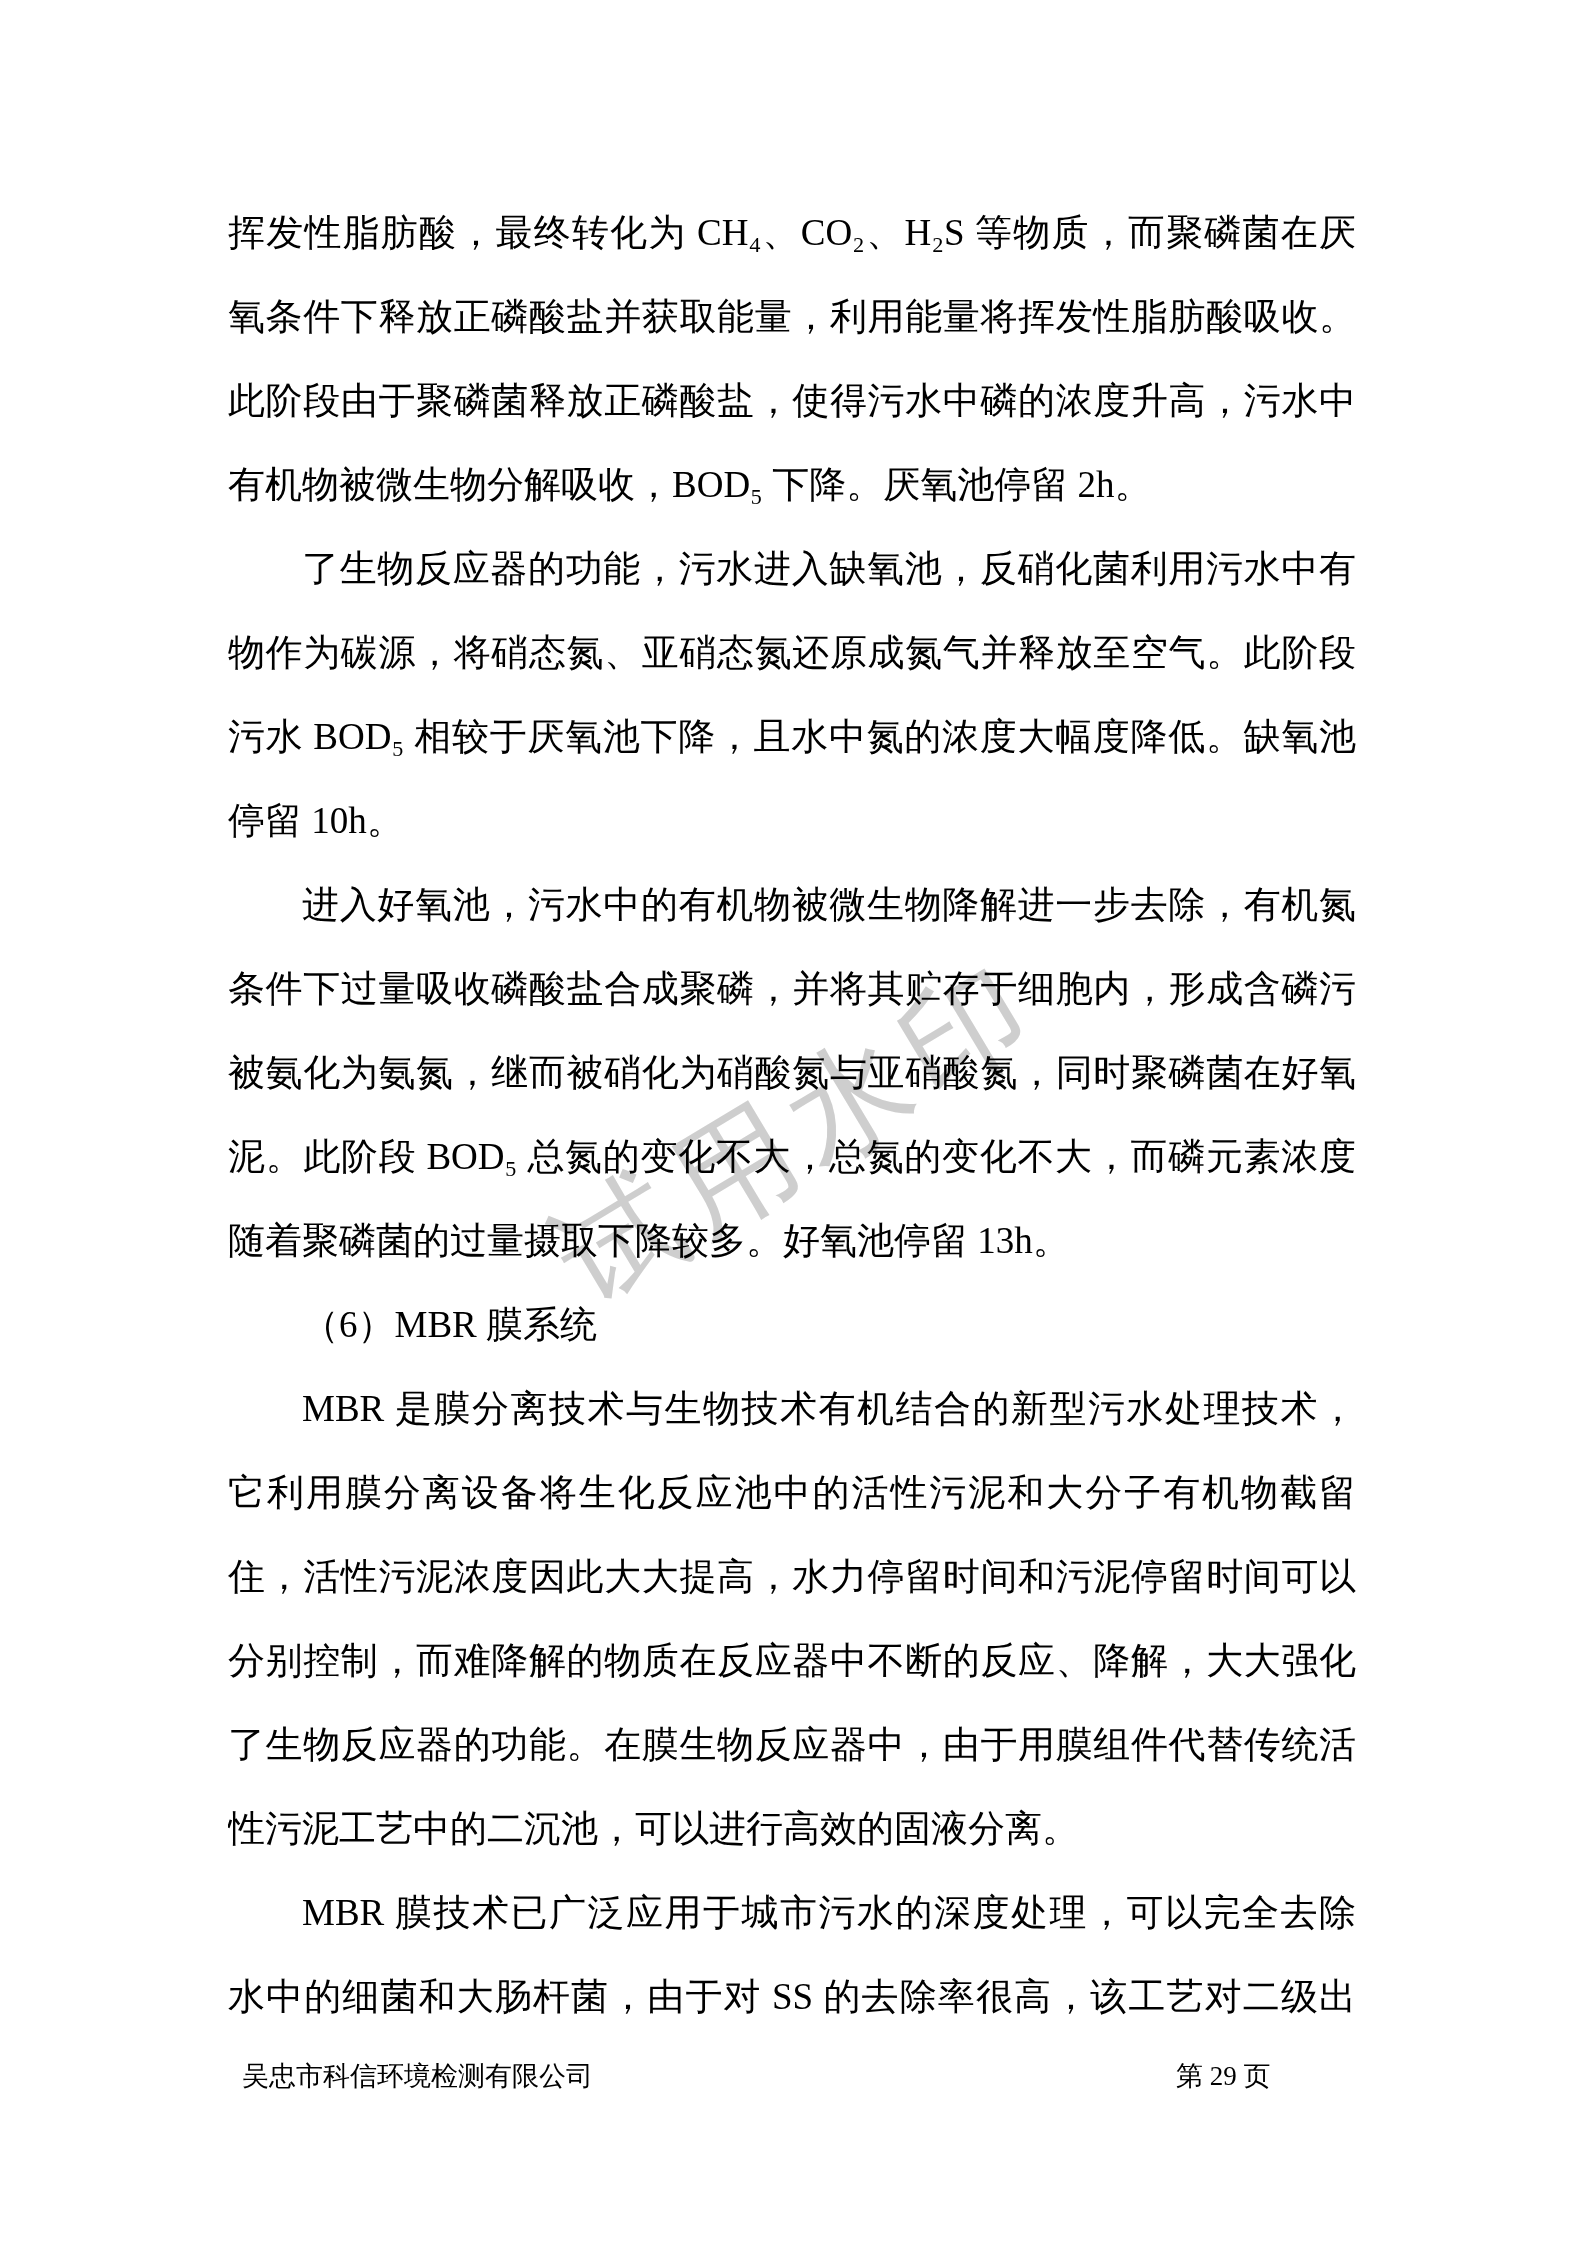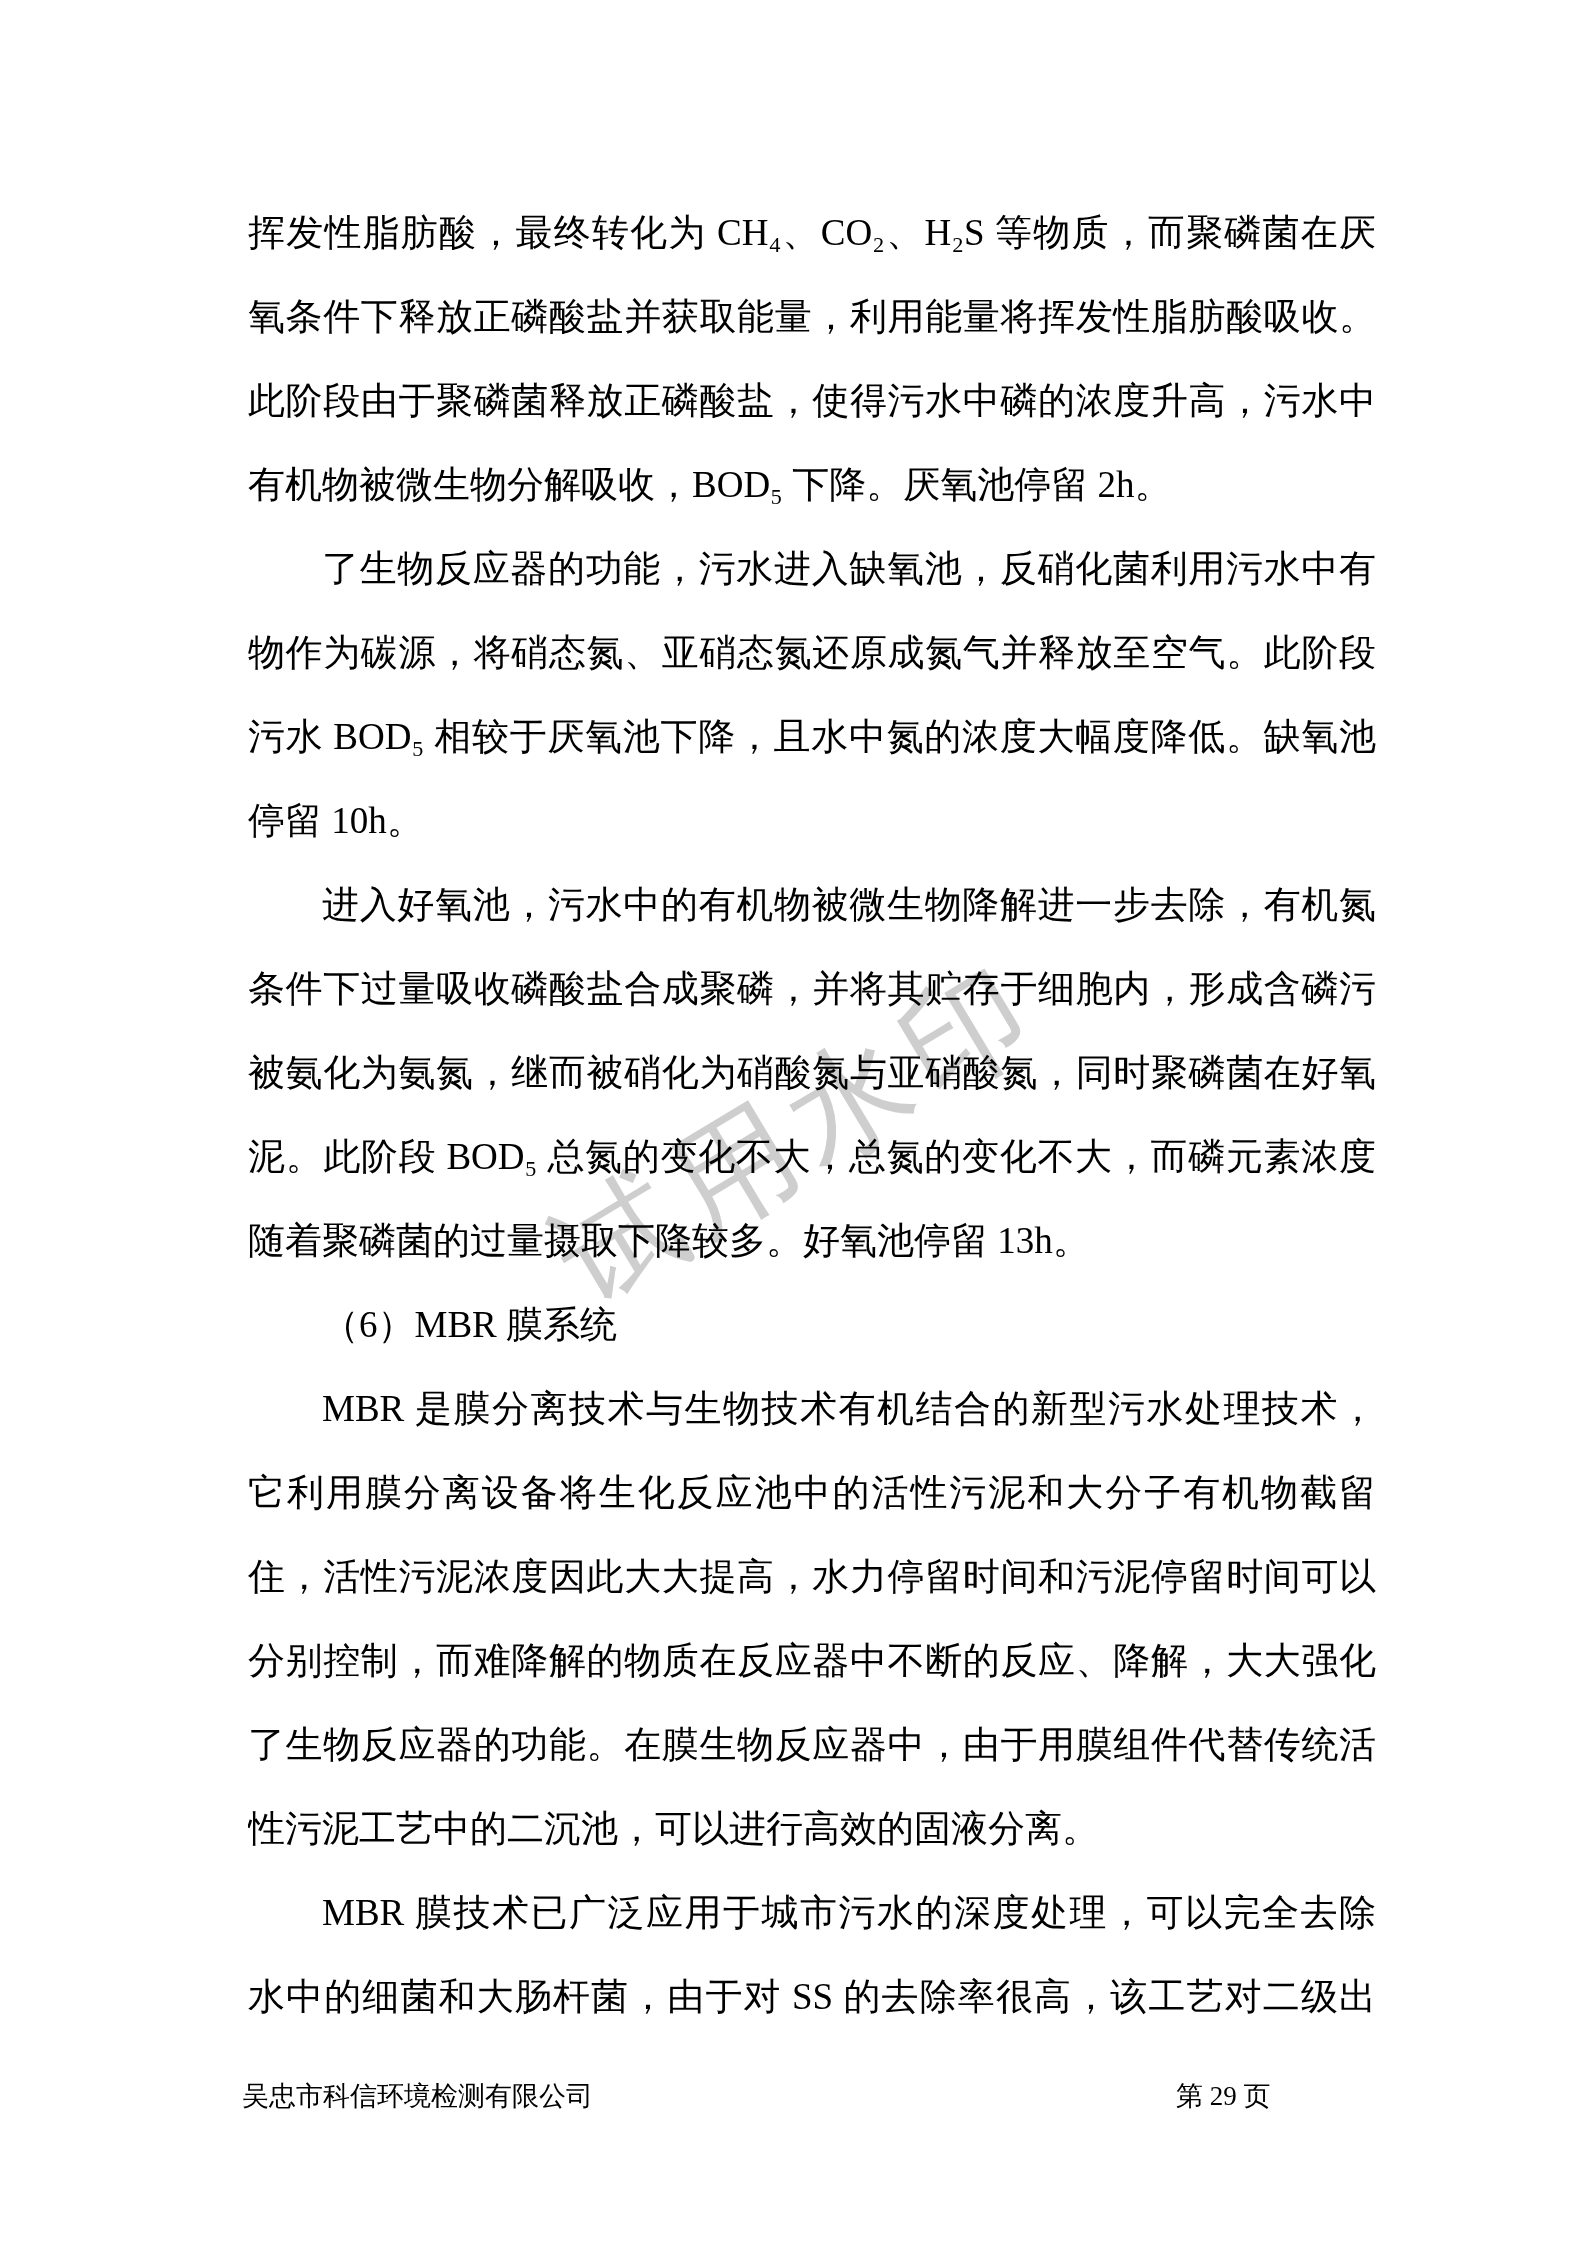--- a/index.html
+++ b/index.html
@@ -18,21 +18,21 @@
     font-size:122px;
     letter-spacing:12px;
     color:#c6c6c6;
     opacity:0.85;
     white-space:nowrap;
     z-index:0;
     user-select:none;
   }
   .text-body{
     position:absolute;
-    left:248px;top:191px;
+    left:228px;top:191px;
     width:1128px;
     font-size:37px;
     line-height:84px;
     z-index:1;
   }
   .line{
     height:84px;
     overflow:hidden;
     text-align:left;
   }
@@ -45,21 +45,20 @@
     text-indent:74px;
   }
   .footer{
     position:absolute;
     left:0;top:2058px;
     width:1587px;
     height:40px;
     z-index:1;
     font-size:27px;
     line-height:36px;
-    margin-top:20px;
   }
   .footer-company{
     position:absolute;
     left:242px;top:0;
     font-family:"Liberation Sans","DejaVu Sans",sans-serif;
   }
   .footer-page{
     position:absolute;
     left:1176px;top:0;
     font-family:"Liberation Serif","DejaVu Serif",serif;

